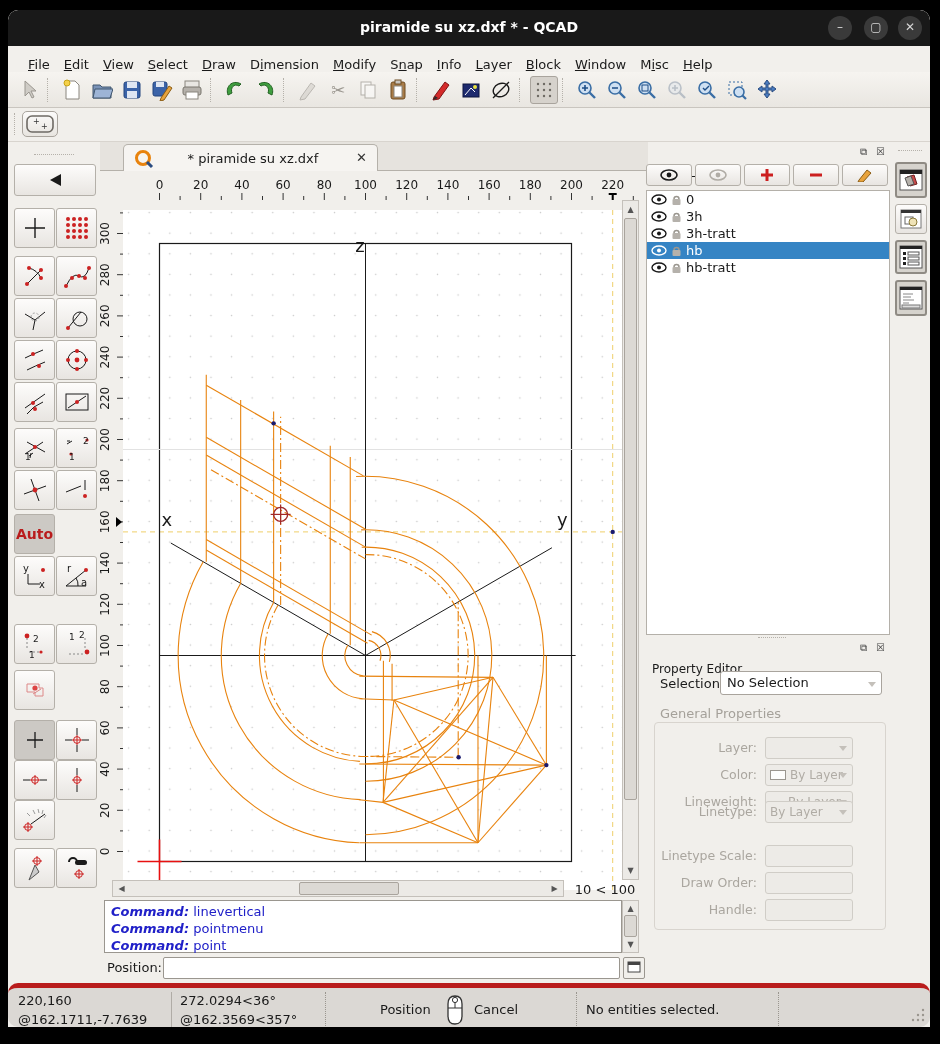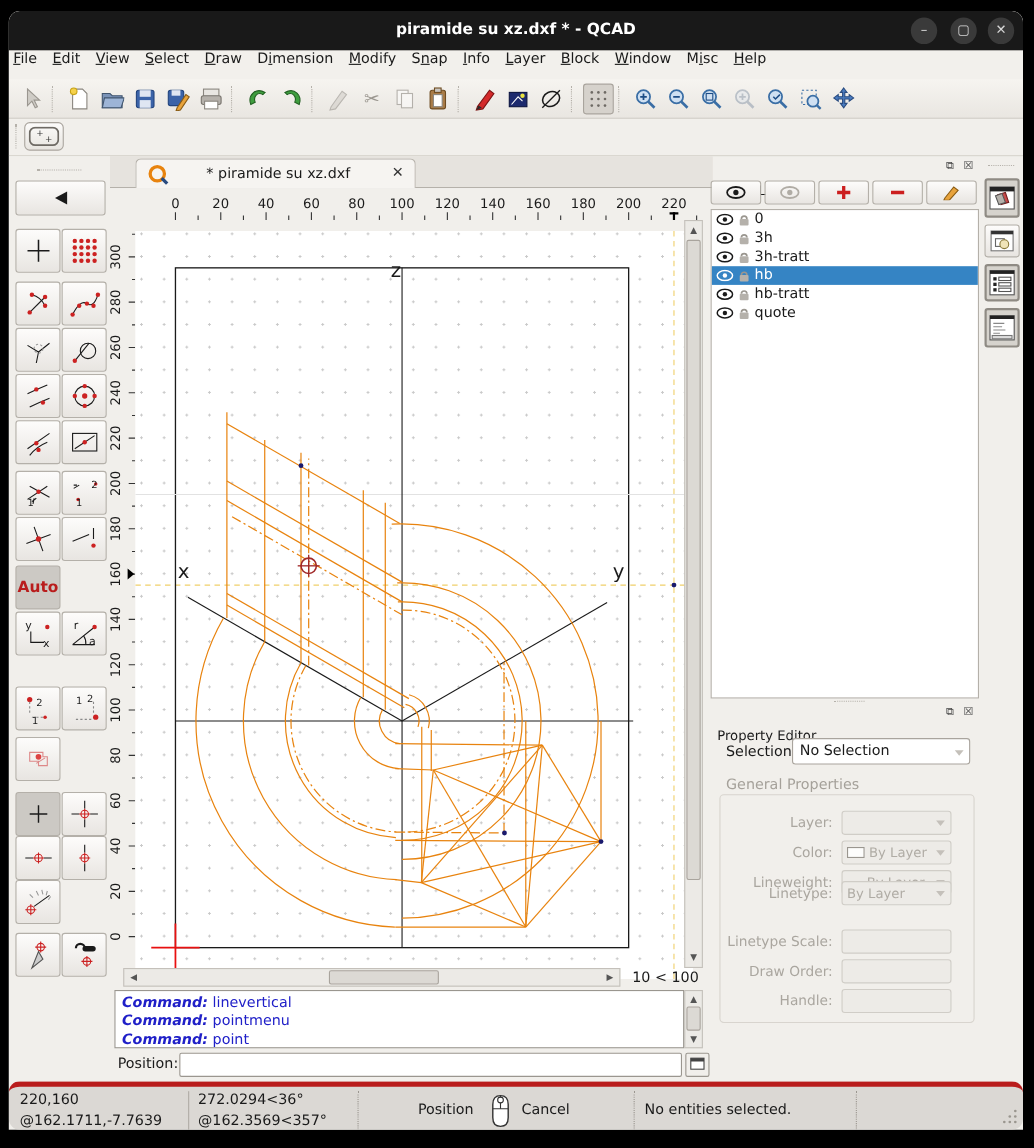--- a/index.html
+++ b/index.html
@@ -4,21 +4,21 @@
 <style>
   * { margin:0; padding:0; box-sizing:border-box; }
   html,body { width:940px; height:1044px; background:#000; font-family:"DejaVu Sans","Liberation Sans",sans-serif; overflow:hidden; }
   .abs { position:absolute; }
   #win { position:absolute; left:8px; top:10px; width:922px; height:1017px; background:#f1efeb; border-radius:10px 10px 0 0; overflow:hidden; }
   
   #titlebar { position:absolute; left:0; top:0; width:100%; height:36px; background:#191919; border-radius:10px 10px 0 0; }
   #title-text { position:absolute; width:100%; top:9px; text-align:center; color:#fff; font-size:14px; font-weight:bold; }
   .winbtn { position:absolute; top:6px; width:24px; height:24px; border-radius:50%; background:#3a3a3a; color:#d8d8d8; text-align:center; line-height:22px; font-size:12px; }
   
-  #menubar { position:absolute; left:0; top:36px; width:100%; height:26px; background:#f2f0ec; display:flex; align-items:flex-start; padding-left:4px; }
+  #menubar { position:absolute; left:0; top:36px; width:100%; height:26px; background:#f2f0ec; display:flex; align-items:flex-end; padding-left:20px; }
   .menu-item { font-size:13px; color:#1a1a1a; margin-right:14px; white-space:nowrap; }
   .menu-item u { text-decoration:underline; }
   
   #toolbar { position:absolute; left:0; top:62px; width:100%; height:36px; background:linear-gradient(#f6f4f0,#e9e6e1); border-bottom:1px solid #c9c5bf; display:flex; align-items:center; padding-left:6px; }
   .tb-icon { width:28px; height:28px; margin:0 1px; display:flex; align-items:center; justify-content:center; border-radius:3px; }
   .tb-icon.pressed { background:#d6d2cc; border:1px solid #a9a49d; }
   .tb-sep { width:7px; height:24px; border-left:1px dotted #b5b1aa; margin:0 3px; }
   #toolbar2 { position:absolute; left:0; top:98px; width:100%; height:34px; background:#f1efeb; border-bottom:1px solid #d8d4ce; }
   #crosshair-btn { position:absolute; left:14px; top:3px; width:36px; height:26px; background:linear-gradient(#fcfbfa,#e8e5e0); border:1px solid #a9a49d; border-radius:5px; display:flex; align-items:center; justify-content:center; }
   .grip-v { border-left:1px dotted #b5b1aa; height:22px; position:absolute; left:6px; top:5px; }
@@ -49,21 +49,21 @@
   .layer-row { height:17px; display:flex; align-items:center; font-size:13px; color:#1a1a1a; padding-left:4px; }
   .layer-row.selected { background:#3584c4; color:#fff; }
   .layer-row svg { margin-right:4px; }
   
   #pe-selection-label { font-size:13px; color:#1a1a1a; }
   #pe-select { position:absolute; background:#fff; border:1px solid #a9a49d; border-radius:3px; font-size:13px; color:#1a1a1a; padding:3px 6px; }
   #pe-general { font-size:13px; color:#a5a19a; }
   #pe-group { position:absolute; border:1px solid #d8d4ce; border-radius:4px; }
   .pe-row { position:absolute; left:0; width:100%; height:22px; }
   .pe-label { position:absolute; right:128px; top:3px; font-size:12.5px; color:#aaa69f; }
-  .pe-field { position:absolute; left:110px; top:0; width:100px; height:22px; background:#edebe7; border:1px solid #d0cdc7; border-radius:3px; font-size:12px; color:#b0aca5; display:flex; align-items:center; padding:0 4px; }
+  .pe-field { position:absolute; left:110px; top:0; width:88px; height:22px; background:#edebe7; border:1px solid #d0cdc7; border-radius:3px; font-size:12px; color:#b0aca5; display:flex; align-items:center; padding:0 4px; }
   .pe-arrow { position:absolute; right:5px; top:8px; width:0; height:0; border-left:4px solid transparent; border-right:4px solid transparent; border-top:5px solid #c4c0ba; }
   .pe-swatch { width:16px; height:10px; border:1px solid #9a968f; background:#fdfdfc; margin-right:4px; }
   .pe-dashglyph { width:14px; border-top:2px solid #b0aca5; margin-right:4px; }
   
   .dock-btn { position:absolute; left:5px; width:32px; background:linear-gradient(#fdfcfb,#e8e5e1); border:1px solid #b4b0a9; border-radius:3px; display:flex; align-items:center; justify-content:center; }
   .dock-btn.pressed { background:#d6d3cd; border:2px solid #8f8b84; }
   
   #cmd-box { position:absolute; background:#fff; border:1px solid #9a968f; font-size:13px; padding:2px 6px; }
   .cmd-line { color:#2020c8; line-height:17px; }
   .cmd-line i { font-style:italic;font-weight:bold; }
@@ -783,31 +783,20 @@
         <svg width="16" height="11">
           <ellipse cx="8" cy="5.5" rx="7" ry="4.5" fill="none" stroke="currentColor" stroke-width="1.4"></ellipse>
           <circle cx="8" cy="5.5" r="2" fill="currentColor"></circle>
         </svg>
         <svg width="11" height="12">
           <path d="M3 5 a2.5 2.5 0 0 1 5 0" fill="none" stroke="#9a968f" stroke-width="1.5"></path>
           <rect x="1.5" y="5" width="8" height="6" rx="1" fill="#b5b1ab"></rect>
         </svg>
         <span>hb-tratt</span>
       </div>
-      <div class="layer-row">
-        <svg width="16" height="11">
-          <ellipse cx="8" cy="5.5" rx="7" ry="4.5" fill="none" stroke="currentColor" stroke-width="1.4"></ellipse>
-          <circle cx="8" cy="5.5" r="2" fill="currentColor"></circle>
-        </svg>
-        <svg width="11" height="12">
-          <path d="M3 5 a2.5 2.5 0 0 1 5 0" fill="none" stroke="#9a968f" stroke-width="1.5"></path>
-          <rect x="1.5" y="5" width="8" height="6" rx="1" fill="#b5b1ab"></rect>
-        </svg>
-        <span>quote</span>
-      </div>
     </div>
 
   <div class="abs" style="left:882px;top:132px;width:40px;height:841px">
     <div class="abs" style="left:8px;top:8px;width:24px;border-top:1px dotted #b5b1aa"></div>
     <div class="dock-btn pressed" style="top:20px;height:36px">
         <svg width="24" height="24">
           <rect x="1" y="2" width="22" height="20" fill="#fff" stroke="#555"></rect>
           <rect x="1" y="2" width="22" height="4" fill="#222"></rect>
           <path d="M8 9 l7 -2 l3 9 l-7 2 z" fill="#c94a4a" stroke="#702020"></path>
           <path d="M6 10 l6 -2 l3 8 l-6 2 z" fill="#b5b1ab" stroke="#555"></path>

